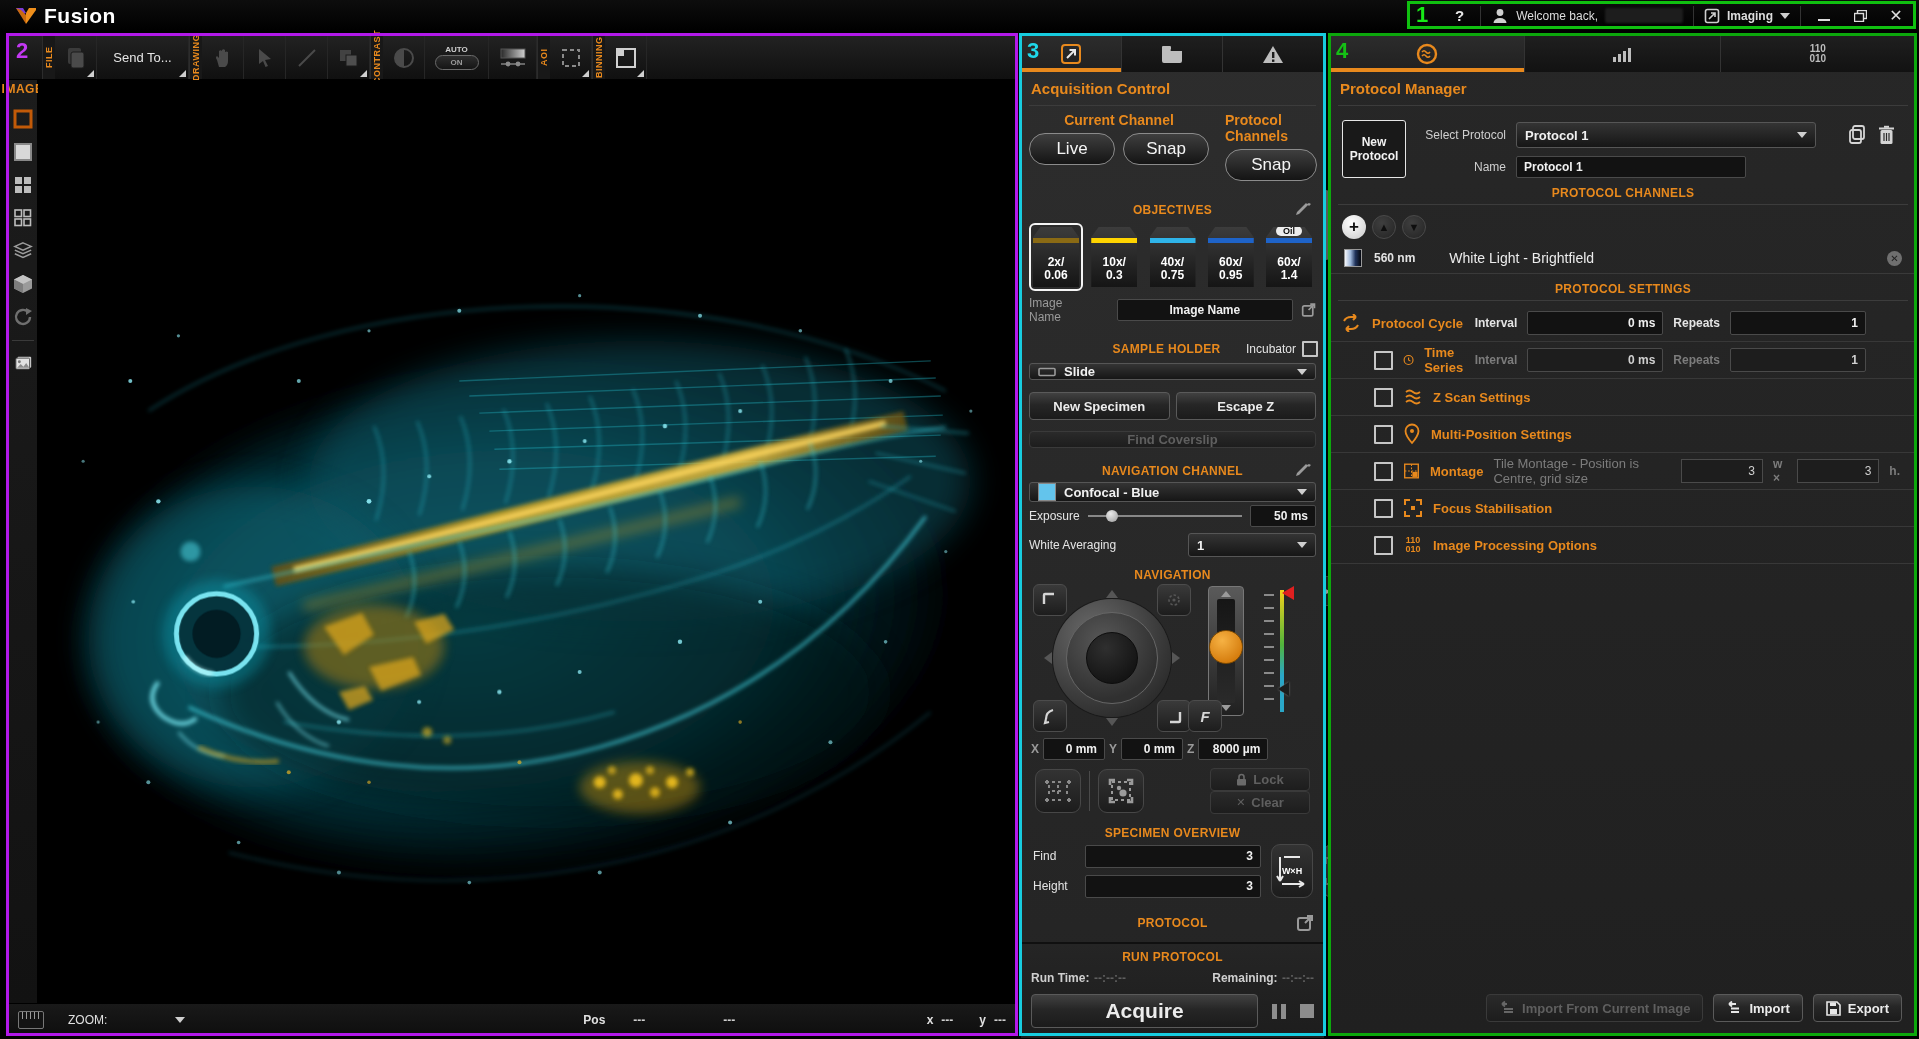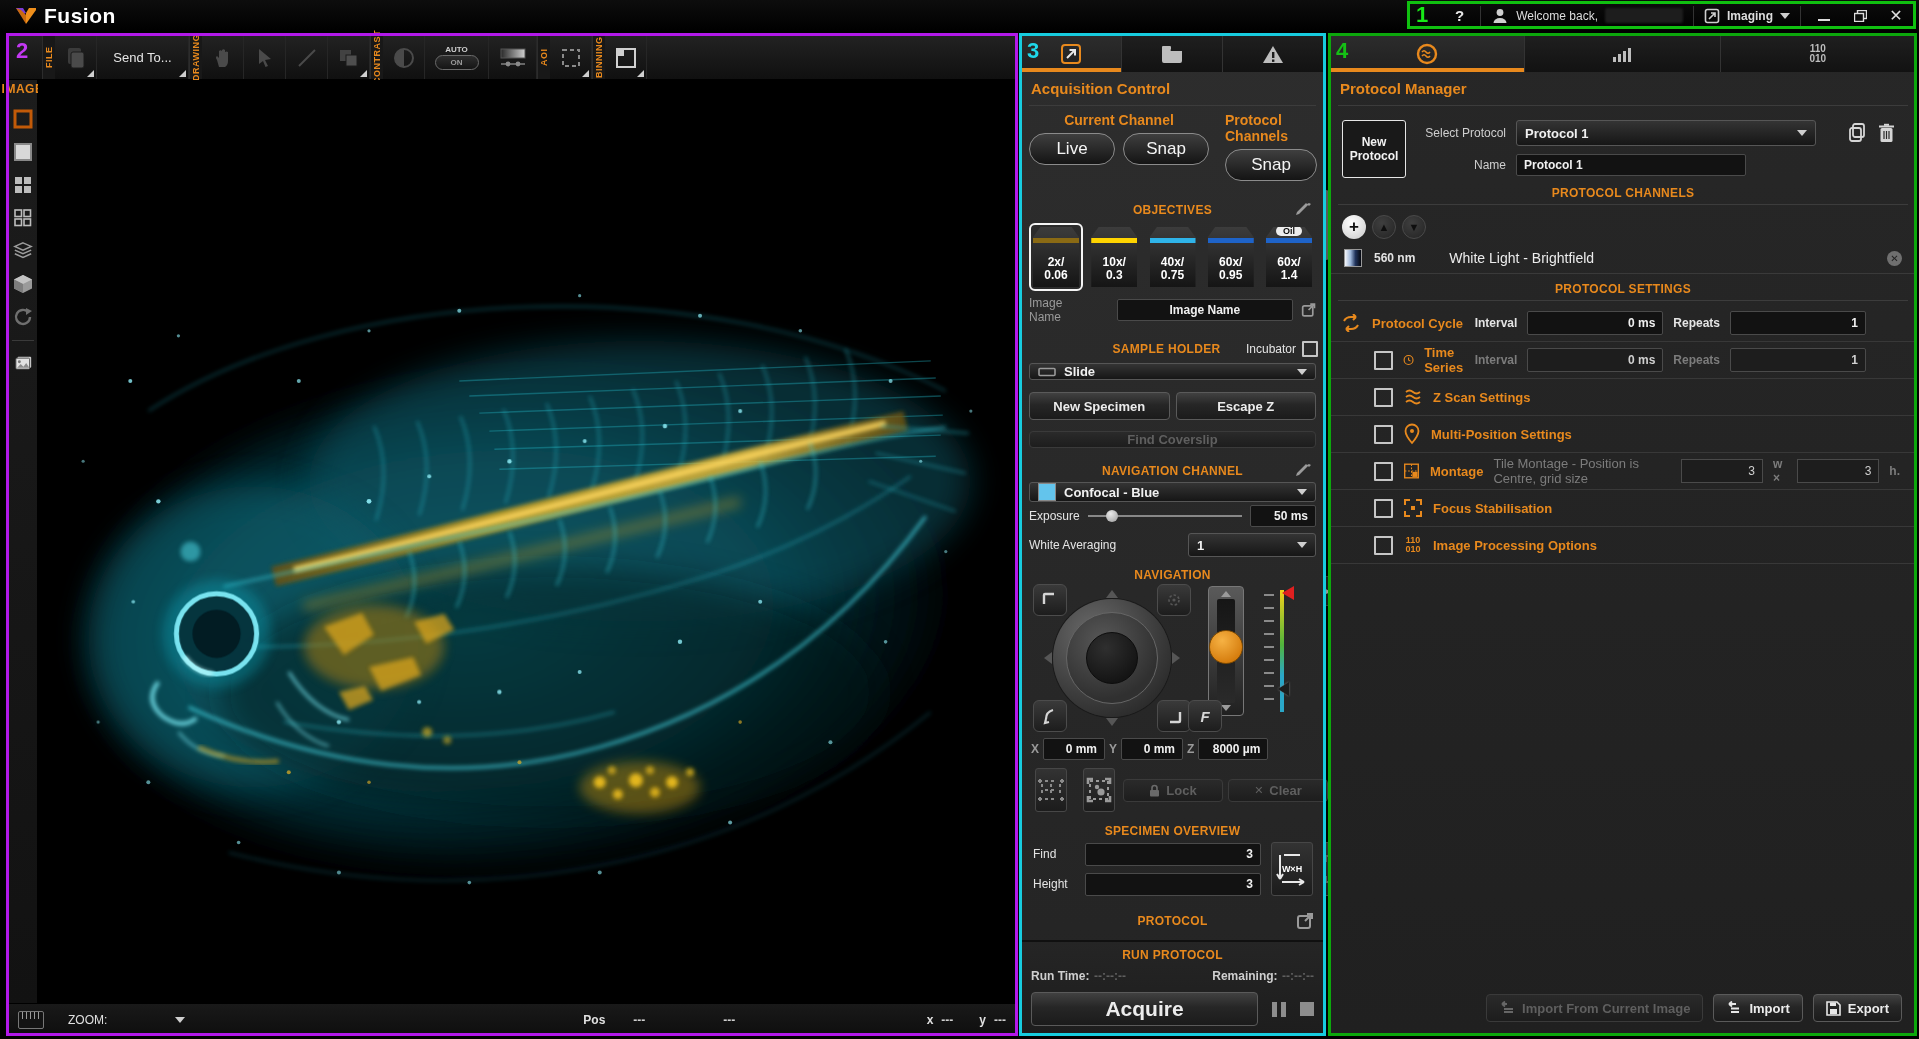--- a/index.html
+++ b/index.html
@@ -108,36 +108,36 @@
   .zknob{position:absolute;left:15px;top:46px;width:34px;height:34px;border-radius:50%;background:radial-gradient(circle at 38% 30%,#f6b244,#d3790a 80%);border:1px solid #7d4a02;}
   .zscale{position:absolute;left:70px;top:6px;height:122px;width:30px;}
   .zticks{position:absolute;left:0;top:4px;bottom:4px;width:10px;
     background:repeating-linear-gradient(180deg,#8a8a8a 0 2px,transparent 2px 13px);}
   .zgrad{position:absolute;left:16px;top:0;bottom:0;width:4px;background:linear-gradient(#f5d11a,#51b43c 45%,#2aa7c8 70%,#2aa7c8);}
   .zflag{position:absolute;left:18px;top:-4px;width:0;height:0;border-top:7px solid transparent;border-bottom:7px solid transparent;border-right:12px solid #e02020;}
   .zmark{position:absolute;left:14px;top:92px;width:0;height:0;border-top:7px solid transparent;border-bottom:7px solid transparent;border-right:11px solid #1c1c1c;filter:drop-shadow(0 0 1px #777);}
   .xyzrow{display:flex;align-items:center;gap:4px;padding:4px 4px;}
   .xyzrow .graylab{font-weight:bold;}
   .lockrow{display:flex;align-items:center;gap:8px;padding:4px 8px;}
-  .sqbtn{width:46px;height:44px;border-radius:3px;background:linear-gradient(#333,#1c1c1c);border:1px solid #474747;display:flex;align-items:center;justify-content:center;}
+  .sqbtn{width:46px;height:44px;border-radius:9px;background:linear-gradient(#333,#1c1c1c);border:1px solid #474747;display:flex;align-items:center;justify-content:center;}
   .runsec{margin-top:auto;background:linear-gradient(#252525,#1d1d1d);border-top:2px solid #101010;padding:6px 10px 10px;}
   .runrow{display:flex;justify-content:space-between;margin:4px 0 8px;}
   .runlab{color:#cfcfcf;font-size:12px;font-weight:bold;}
   .runval{color:#5f5f5f;font-size:12px;font-weight:bold;}
   .acqrow{display:flex;align-items:center;gap:14px;}
   .acquirebtn{flex:1;height:34px;font-size:21px;border-radius:4px;}
   .pauseic{display:flex;gap:4px;}
   .pauseic div{width:5px;height:15px;background:#8d8d8d;}
   .stopic{width:14px;height:14px;background:#8d8d8d;}
   .midscrollbar{position:absolute;right:-5px;top:80px;width:6px;height:70px;background:#5a5a5a;border-radius:3px;}
   .splitter{position:absolute;right:-9px;top:466px;width:9px;height:30px;background:#1b1b1b;border:1px solid #3a3a3a;display:flex;align-items:center;justify-content:center;color:#9a9a9a;font-size:8px;}
 
   
   #rightpanel{position:absolute;left:1330px;top:36px;width:586px;height:1000px;background:linear-gradient(#272727,#202020);display:flex;flex-direction:column;}
-  .pm-row1{display:flex;align-items:flex-start;padding:10px 12px 2px;gap:10px;}
+  .pm-row1{display:flex;align-items:flex-end;padding:10px 12px 2px;gap:10px;}
   .newprot{width:64px;height:58px;border:1px solid #e6e6e6;border-radius:3px;background:#191919;color:#f2f2f2;
            font-size:12px;font-weight:bold;display:flex;align-items:center;justify-content:center;text-align:center;line-height:14px;}
   .pm-grid{flex:1;display:flex;flex-direction:column;gap:8px;}
   .pm-line{display:flex;align-items:center;gap:10px;}
   .pm-lab{width:90px;text-align:right;color:#cfcfcf;font-size:12px;}
   .chbtns{display:flex;gap:6px;padding:6px 12px 4px;}
   .cbtn{width:24px;height:24px;border-radius:50%;display:flex;align-items:center;justify-content:center;}
   .cbtn.add{background:radial-gradient(circle at 40% 32%,#ffffff,#c9c9c9);color:#111;font-size:17px;font-weight:bold;}
   .cbtn.dark{background:radial-gradient(circle at 40% 32%,#3f3f3f,#232323);border:1px solid #4a4a4a;color:#0e0e0e;font-size:11px;}
   .chrow{display:flex;align-items:center;gap:12px;padding:6px 14px;border-bottom:1px solid #3a3a3a;}
@@ -750,21 +750,21 @@
       <div class="sqbtn">
         <svg width="30" height="30" viewBox="0 0 30 30">
             <g stroke="#9a9a9a" fill="none">
           <rect x="6" y="6" width="18" height="18" stroke-width="2" stroke-dasharray="3 3"></rect>
           <path d="M4,9 V4 h5 M21,4 h5 v5 M4,21 v5 h5 M26,21 v5 h-5" stroke-width="2.6"></path>
             </g>
           <circle cx="13" cy="12" r="2.2" fill="#9a9a9a"></circle>
             <circle cx="17" cy="17" r="3.6" fill="#9a9a9a"></circle>
           </svg>
       </div>
-      <div style="display:flex;flex-direction:row;gap:5px;margin-left:auto">
+      <div style="display:flex;flex-direction:column;margin-left:auto">
         <div class="btn disabled" style="width:100px;height:23px;gap:6px">
           <svg width="11" height="13" viewBox="0 0 11 13">
             <rect x="1" y="6" width="9" height="6.5" rx="1" fill="#6a6a6a"></rect>
               <path d="M3,6 V4 a2.5,2.5 0 0 1 5,0 V6" fill="none" stroke="#6a6a6a" stroke-width="1.6"></path>
             </svg>
           <span>Lock</span>
         </div>
         <div class="btn disabled" style="width:100px;height:23px;gap:6px">
           <span style="font-size:11px">✕</span>
           <span>Clear</span>

